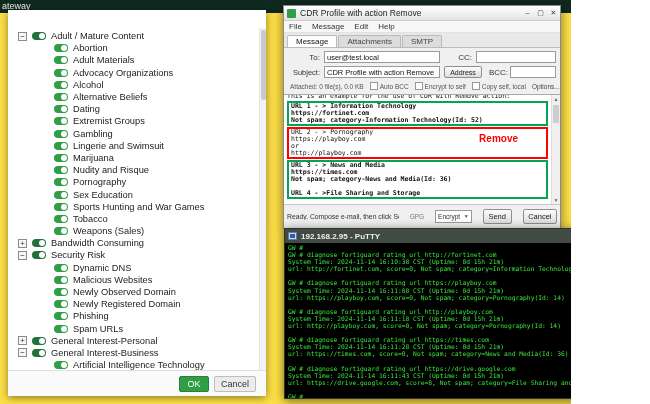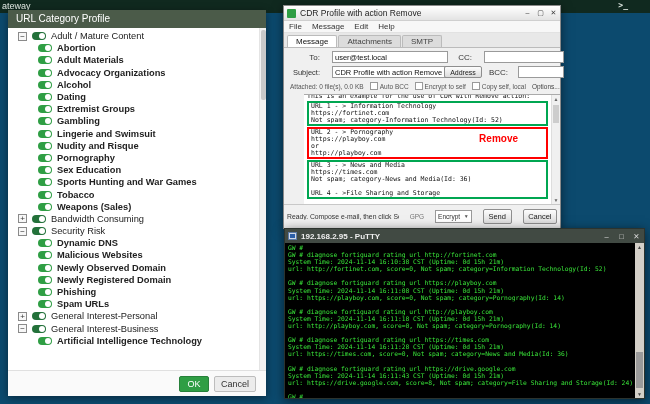--- a/index.html
+++ b/index.html
@@ -1,31 +1,31 @@
 <!DOCTYPE html>
 <html><head>
 <meta charset="utf-8">
 <style>
   * { margin:0; padding:0; box-sizing:border-box; }
   html,body { width:650px; height:404px; overflow:hidden; }
   body { font-family:"Liberation Sans",sans-serif; }
-  #stage { position:relative; width:650px; height:404px; background:#0c4a6e; overflow:hidden; }
+  #stage { position:relative; width:571px; height:404px; background:#fde047; overflow:hidden; }
 
   
   .topbar { position:absolute; left:0; top:0; width:650px; height:13px; background:#10291f; }
   .hostname { position:absolute; left:2px; top:1px; color:#e8efe9; font-size:9px; }
   .cli-glyph { position:absolute; right:22px; top:1px; color:#dfe8e2; font-family:"DejaVu Sans Mono",monospace; font-size:8px; font-weight:bold; }
 
   
   .cat-panel { position:absolute; left:8px; top:10px; width:258px; height:386px; background:#fff; box-shadow:0 2px 8px rgba(0,0,0,.45); z-index:1; }
   .cat-header { height:18px; background:#4b5b49; color:#fff; font-size:10px; line-height:18px; padding-left:8px; }
   .cat-tree { position:absolute; left:0; top:18px; right:7px; bottom:26px; overflow:hidden; padding-top:2px; }
   .tree-row { height:12.2px; display:flex; align-items:center; font-size:9.3px; color:#222; white-space:nowrap; }
   .tree-row.group { padding-left:10px; }
-  .tree-row.child { padding-left:30px;font-weight:bold; }
+  .tree-row.child { padding-left:46px; }
   .expander { width:9px; height:9px; border:1px solid #8a8a8a; background:#f7f7f7; color:#333; font-size:8px; line-height:7px; text-align:center; margin-right:5px; flex:0 0 auto; }
   .toggle { width:14px; height:8px; border-radius:4px; background:#2f9e44; position:relative; margin-right:5px; flex:0 0 auto; }
   .toggle::after { content:''; position:absolute; right:1px; top:1px; width:6px; height:6px; border-radius:50%; background:#fff; }
   .group .toggle { background:#23713a; }
   .cat-scroll { position:absolute; right:0; top:18px; bottom:26px; width:7px; background:#f2f2f2; border-left:1px solid #e4e4e4; }
   .cat-thumb { position:absolute; left:1px; top:2px; width:5px; height:70px; background:#c9c9c9; border-radius:2px; }
   .cat-footer { position:absolute; left:0; right:0; bottom:0; height:26px; background:#fafafa; border-top:1px solid #e0e0e0; display:flex; align-items:center; justify-content:flex-end; padding-right:10px; gap:5px; }
   .ok-btn { background:#2f9e44; color:#fff; border:1px solid #27813a; border-radius:2px; font-size:9px; width:30px; height:16px; text-align:center; line-height:14px; }
   .cancel-btn { background:#ececec; color:#333; border:1px solid #bdbdbd; border-radius:2px; font-size:9px; width:42px; height:16px; text-align:center; line-height:14px; }
 
@@ -35,28 +35,28 @@
   .mail-icon { width:9px; height:9px; background:#2f9e44; border-radius:1px; margin:0 4px 0 3px; flex:0 0 auto; }
   .mail-title-text { font-size:8.5px; color:#222; flex:1 1 auto; overflow:hidden; white-space:nowrap; }
   .winbtn { width:13px; height:12px; font-size:7px; line-height:12px; text-align:center; color:#444; }
   .mail-menu { height:12px; background:#f7f7f7; display:flex; align-items:center; border-bottom:1px solid #e2e2e2; }
   .mail-menu span { font-size:8px; color:#333; padding:0 5px; }
   .mail-tabs { height:15px; background:#e8e8e8; border-bottom:1px solid #bbb; padding-left:3px; display:flex; align-items:flex-end; }
   .tab { font-size:8px; color:#444; background:#dcdcdc; border:1px solid #bbb; border-bottom:none; border-radius:2px 2px 0 0; padding:1px 8px; margin-right:1px; }
   .tab.active { background:#fff; color:#111; }
   .mail-form { position:relative; height:46px; }
   .flabel { position:absolute; font-size:8px; color:#333; text-align:right; }
-  .finput { position:absolute; height:12px; border:1px solid #9a9a9a; background:#fff; font-size:7.5px; font-family:"Liberation Sans",sans-serif; color:#111; padding:0 2px;margin-left:8px; }
+  .finput { position:absolute; height:12px; border:1px solid #9a9a9a; background:#fff; font-size:7.5px; font-family:"Liberation Sans",sans-serif; color:#111; padding:0 2px; }
   .mini-btn { position:absolute; height:12px; background:linear-gradient(#fdfdfd,#dcdcdc); border:1px solid #8e8e8e; border-radius:2px; font-size:7px; color:#222; text-align:center; line-height:11px; }
   .attach-row { position:absolute; left:6px; right:2px; top:34px; display:flex; align-items:center; gap:6px; font-size:6.5px; color:#555; white-space:nowrap; }
   .cb::before { content:''; display:inline-block; width:6px; height:6px; border:1px solid #999; background:#fff; margin-right:2px; vertical-align:-1px; }
-  .mail-body { position:absolute; left:0; right:0; top:88px; bottom:24px; background:#fff; border-top:1px solid #aaa; overflow:hidden; padding:1px 12px 14px 3px;margin-left:20px; }
+  .mail-body { position:absolute; left:0; right:0; top:88px; bottom:24px; background:#fff; border-top:1px solid #aaa; overflow:hidden; padding:1px 12px 14px 3px; }
   .bline { font-family:"DejaVu Sans Mono",monospace; font-size:6.5px; line-height:7px; color:#111; white-space:pre; }
   .intro-line { margin-top:-3px; }
-  .box-green { border:2px solid #00a651; margin:1px 0; padding:0 2px; }
+  .box-green { border:2px solid #00a651; margin:1px 0; padding:0 2px;font-weight:bold; }
   .box-red { border:2px solid #ff0000; margin:1px 0; padding:0 2px; position:relative; }
   .remove-lbl { position:absolute; right:28px; top:4px; color:#ff0000; font-weight:bold; font-size:10px; font-family:"Liberation Sans",sans-serif; }
   .body-scroll { position:absolute; right:0; top:0; bottom:0; width:9px; background:#f0f0f0; border-left:1px solid #ddd; }
   .body-scroll .arr { position:absolute; left:0; width:8px; height:8px; font-size:5px; color:#666; text-align:center; line-height:8px; }
   .body-thumb { position:absolute; left:1px; top:10px; width:6px; height:18px; background:#cdcdcd; }
   .mail-status { position:absolute; left:0; right:0; bottom:0; height:24px; background:#f0f0f0; border-top:1px solid #c8c8c8; display:flex; align-items:center; padding:0 3px; gap:11px; }
   .status-text { font-size:6.8px; color:#333; flex:1 1 auto; white-space:nowrap; overflow:hidden; }
   .gpg-lbl { font-size:6.5px; color:#777; }
   .enc-select { width:40px; height:13px; background:#fff; border:1px solid #999; font-size:6.5px; color:#333; line-height:11px; padding:0 2px; display:flex; justify-content:space-between; align-items:center; }
   .std-btn { background:linear-gradient(#fdfdfd,#dcdcdc); border:1px solid #8e8e8e; border-radius:2px; font-size:7.5px; color:#222; height:15px; line-height:13px; text-align:center; }
@@ -80,21 +80,20 @@
 <body>
 
 <div id="stage">
 
   <div class="topbar">
     <span class="hostname">ateway</span>
     <span class="cli-glyph">&gt;_</span>
   </div>
 
   <div class="cat-panel">
-    <div class="cat-header">URL Category Profile</div>
     <div class="cat-tree">
         <div class="tree-row group">
           <span class="expander">−</span>
           <span class="toggle"></span>
           <span>Adult / Mature Content</span>
         </div>
         <div class="tree-row child">
           <span class="toggle"></span>
           <span>Abortion</span>
         </div>
@@ -105,33 +104,41 @@
         <div class="tree-row child">
           <span class="toggle"></span>
           <span>Advocacy Organizations</span>
         </div>
         <div class="tree-row child">
           <span class="toggle"></span>
           <span>Alcohol</span>
         </div>
         <div class="tree-row child">
           <span class="toggle"></span>
+          <span>Alternative Beliefs</span>
+        </div>
+        <div class="tree-row child">
+          <span class="toggle"></span>
           <span>Dating</span>
         </div>
         <div class="tree-row child">
           <span class="toggle"></span>
           <span>Extremist Groups</span>
         </div>
         <div class="tree-row child">
           <span class="toggle"></span>
           <span>Gambling</span>
         </div>
         <div class="tree-row child">
           <span class="toggle"></span>
           <span>Lingerie and Swimsuit</span>
+        </div>
+        <div class="tree-row child">
+          <span class="toggle"></span>
+          <span>Marijuana</span>
         </div>
         <div class="tree-row child">
           <span class="toggle"></span>
           <span>Nudity and Risque</span>
         </div>
         <div class="tree-row child">
           <span class="toggle"></span>
           <span>Pornography</span>
         </div>
         <div class="tree-row child">

